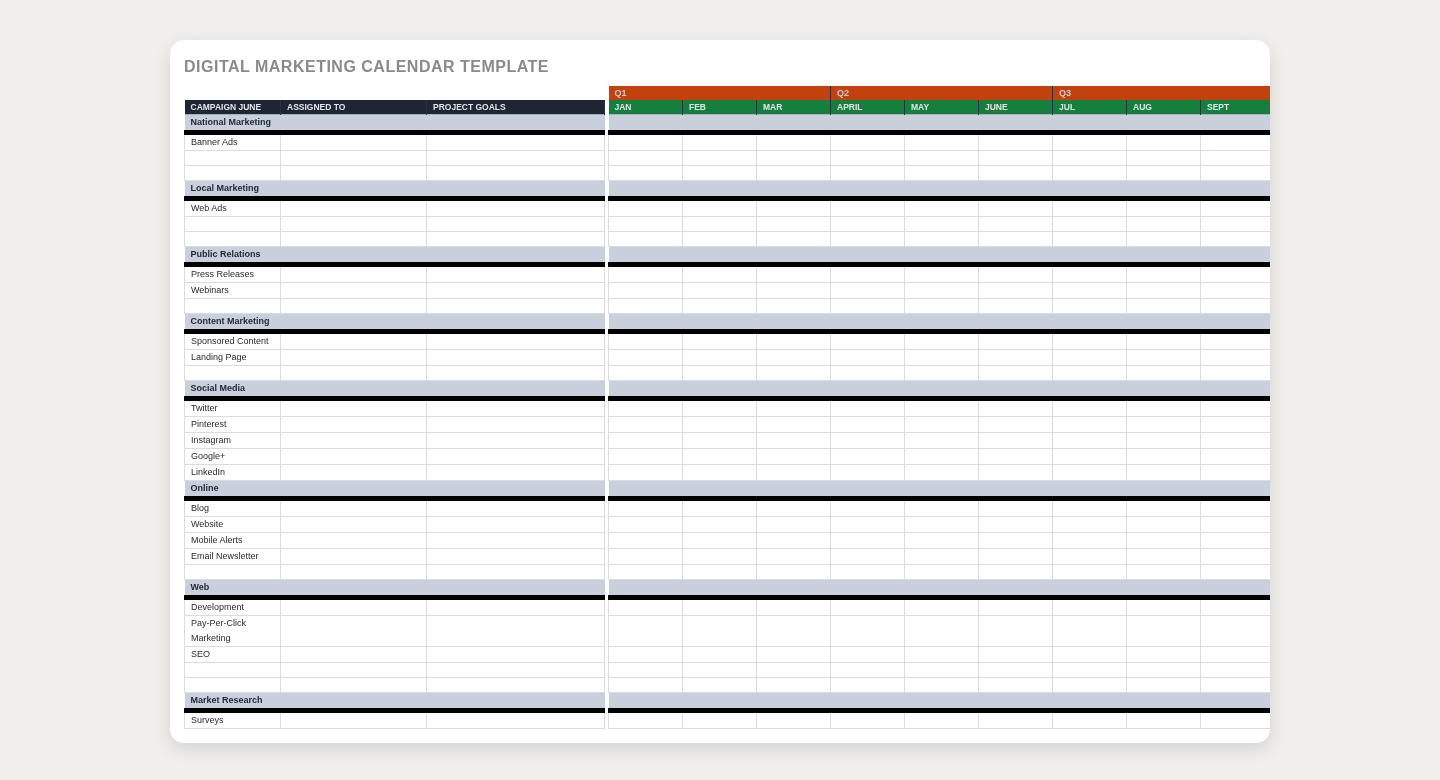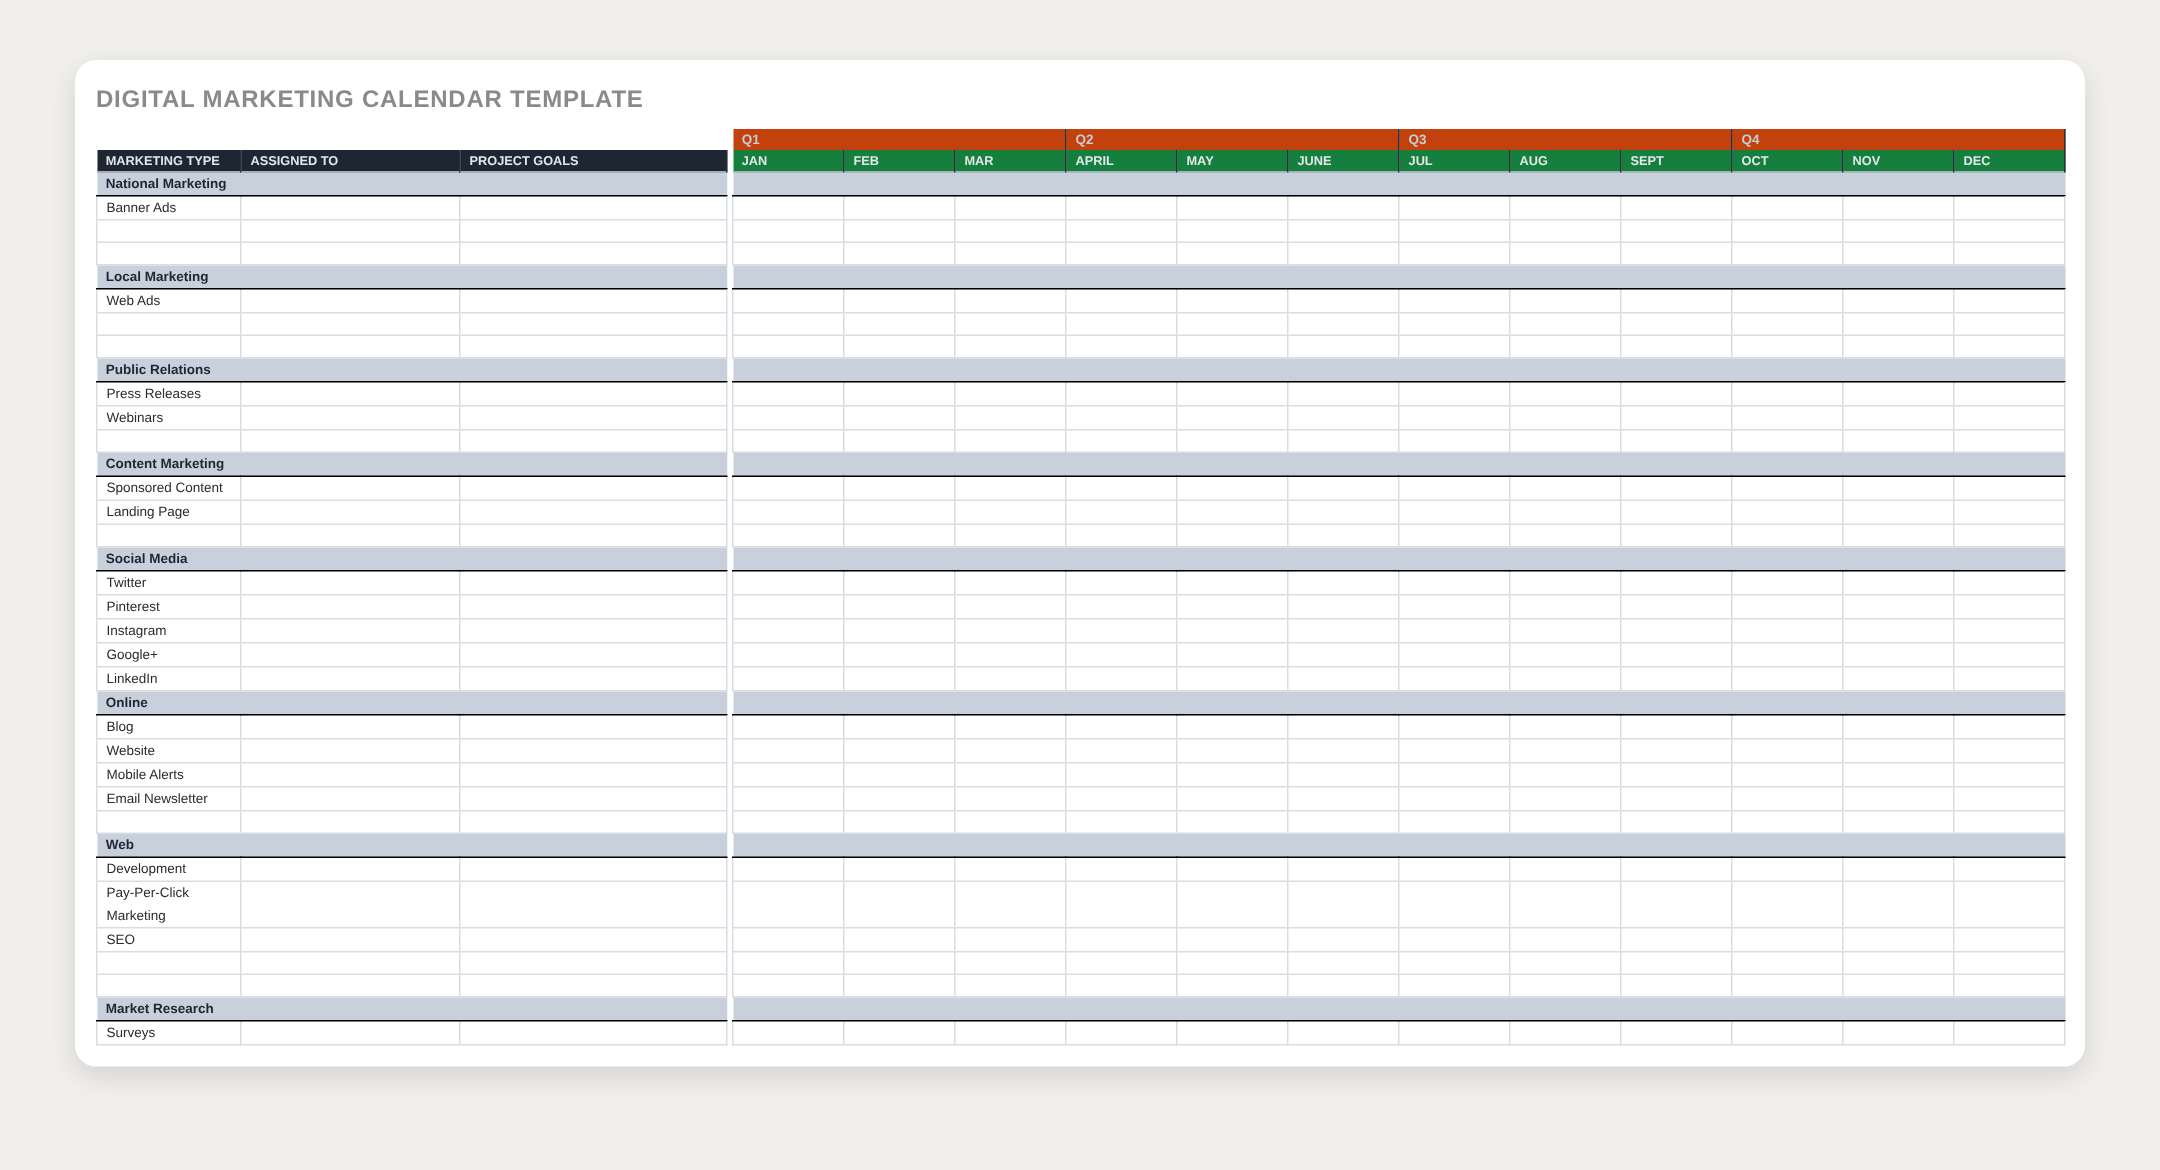--- a/index.html
+++ b/index.html
@@ -9,21 +9,21 @@
     display: flex;
     justify-content: center;
     align-items: flex-start;
     min-height: 780px;
     padding: 40px 20px;
   }
   .sheet {
     background: #fff;
     border-radius: 14px;
     box-shadow: 0 6px 18px rgba(0,0,0,0.12);
-    width: 1340px;
+    width: 1100px;
     padding: 14px;
     overflow: hidden;
   }
   .title {
     color: #8a8a8a;
     font-size: 16px;
     font-weight: 700;
     letter-spacing: 0.5px;
     padding: 4px 0 10px 0;
   }
@@ -69,21 +69,21 @@
 
   .section-row td {
     background: #c8d0dc;
     color: #1e2633;
     font-size: 9px;
     font-weight: 700;
     height: 15px;
     line-height: 15px;
     padding-left: 6px;
     border-top: 1px solid #a6afbc;
-    border-bottom: 1px solid #000000;
+    border-bottom: 5px solid #000000;
   }
   .section-row td.gap-cell { background: #fff; border: none; }
 
   .data-row td {
     background: #fff;
     color: #2b2b2b;
     font-size: 9px;
     height: 15px;
     line-height: 15px;
     padding-left: 6px;
@@ -121,21 +121,21 @@
     <tbody id="tbody">
         <tr class="q-row">
           <td class="blank" colspan="3"></td>
           <td class="gap-cell blank"></td>
           <td colspan="3">Q1</td>
           <td colspan="3">Q2</td>
           <td colspan="3">Q3</td>
           <td colspan="3">Q4</td>
         </tr>
         <tr class="m-row">
-          <td class="hdr">MARKETING TYPE</td>
+          <td class="hdr">CAMPAIGN JUNE</td>
           <td class="hdr">ASSIGNED TO</td>
           <td class="hdr">PROJECT GOALS</td>
           <td class="gap-cell"></td>
           <td>JAN</td>
           <td>FEB</td>
           <td>MAR</td>
           <td>APRIL</td>
           <td>MAY</td>
           <td>JUNE</td>
           <td>JUL</td>

